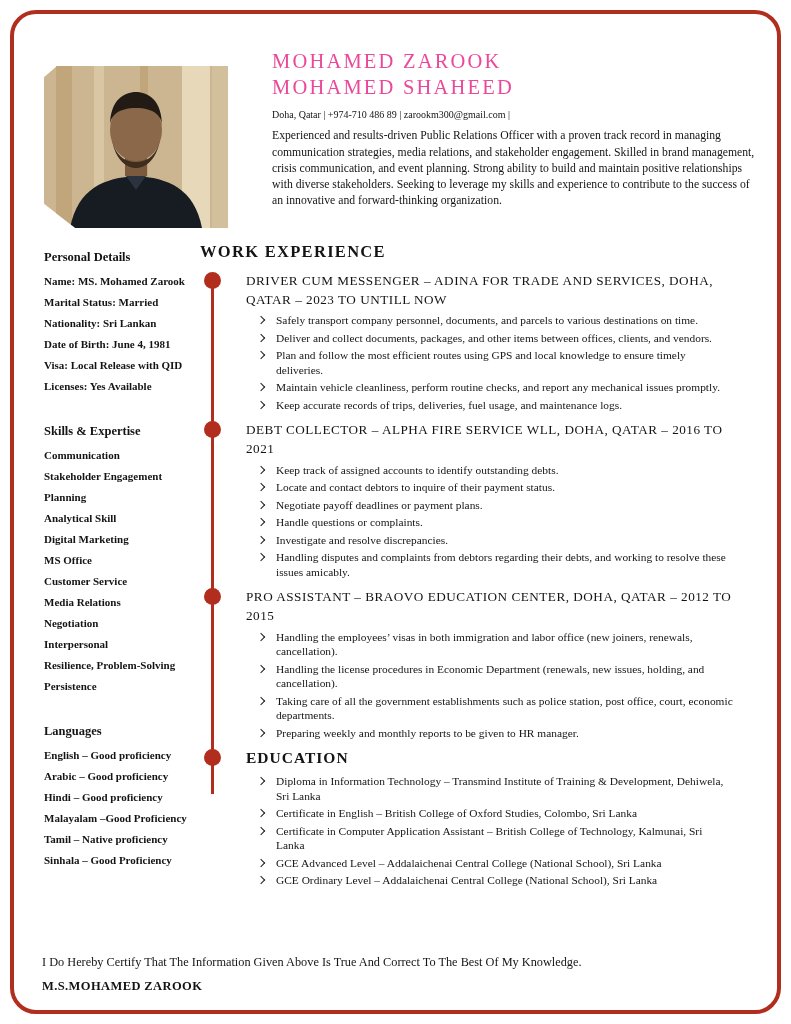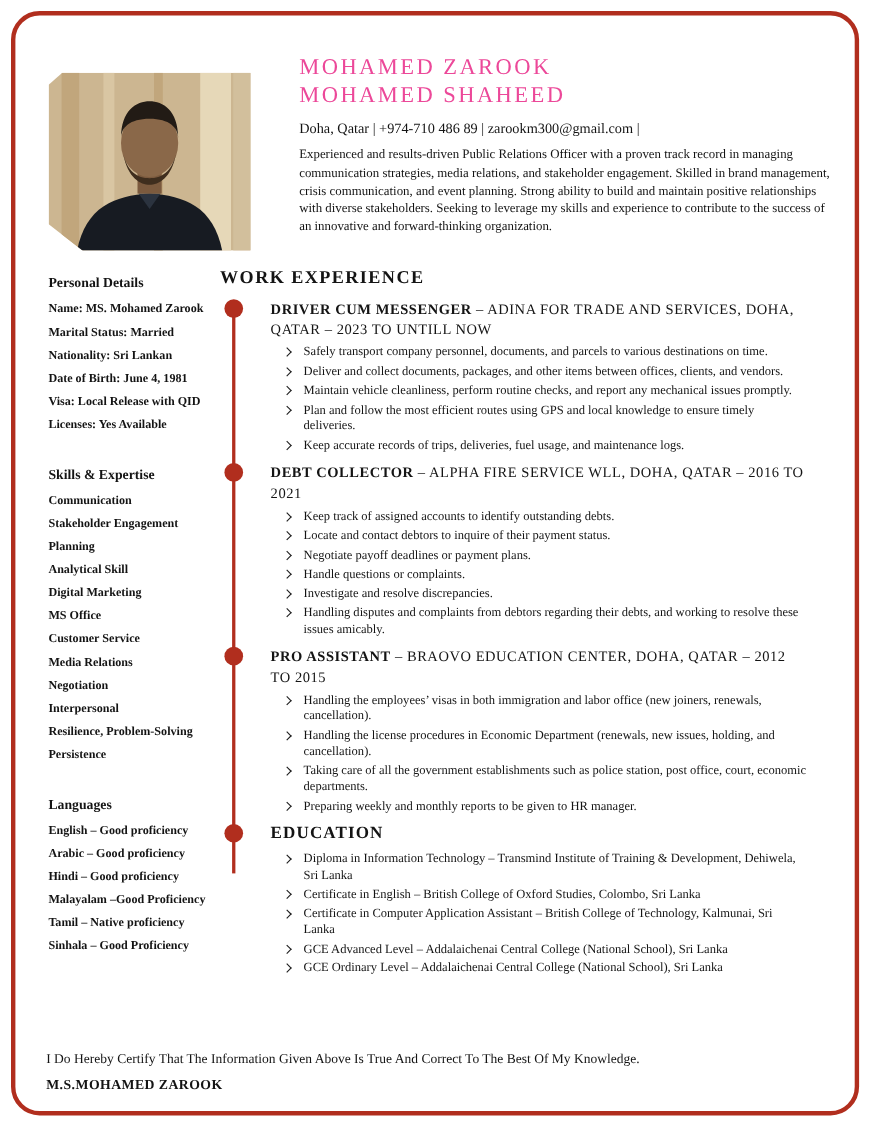--- a/index.html
+++ b/index.html
@@ -10,40 +10,40 @@
   .frame { position:absolute; inset:10px; border:4px solid var(--accent); border-radius:26px; }
   .content { position:absolute; inset:14px; padding:24px 18px 12px 20px; overflow:hidden; }
 
   
   .top { display:flex; gap:44px; padding-left:10px; margin-top:10px; }
   .photo { width:184px; height:162px; flex:none; margin-top:18px;
            clip-path:polygon(0 7%, 7% 0, 100% 0, 100% 100%, 17% 100%, 0 85%); }
   .photo svg { width:100%; height:100%; display:block; }
   .header-text { flex:1; padding-right:4px; }
   .name { font-size:20.5px; letter-spacing:2.2px; line-height:1.28; color:#ec4899; }
-  .contact { font-size:13px; margin:9px 0 8px; }
+  .contact { font-size:10px; margin:9px 0 8px; }
   .summary { font-size:11.7px; line-height:1.37; }
 
   
   .body-row { display:flex; margin-top:14px; align-items:stretch; }
   .sidebar { width:166px; flex:none; padding-left:10px; }
   .side-sec { margin-top:8px; }
   .side-sec + .side-sec { margin-top:32px; }
   .side-title { font-size:12.5px; font-weight:bold; margin-bottom:10px; }
   .side-item { font-size:11px; font-weight:bold; margin-bottom:9px; }
 
   .main-col { flex:1; position:relative; padding:0 26px 0 46px; }
   .tl-line { position:absolute; left:11px; width:3px; background:var(--accent); top:40px; height:500px; }
   .dot { position:absolute; left:-42px; top:0; width:17px; height:17px; border-radius:50%; background:var(--accent); }
 
   .we-title { font-size:16.5px; font-weight:bold; letter-spacing:1.3px; margin:0 0 10px -46px; }
 
   .job { position:relative; margin-bottom:9px; }
   .job-title { font-size:13.2px; letter-spacing:0.5px; line-height:1.42; margin-bottom:4px; }
-  .job-title .role { font-weight:bold; }
+  .job-title .role { font-weight:normal; }
 
   .bullet { display:flex; gap:12px; font-size:11.4px; line-height:1.27; margin-bottom:3px; padding-left:12px; }
   .chev { flex:none; width:6px; height:6px; border-top:1.6px solid #1c1c1c; border-right:1.6px solid #1c1c1c;
           transform:rotate(45deg); margin-top:4px; }
 
   .edu { position:relative; margin-top:6px; }
   .edu-title { font-size:15.5px; font-weight:bold; letter-spacing:1px; margin-bottom:7px; }
 
   
   .footer { position:absolute; left:28px; right:36px; bottom:16px; }
@@ -144,25 +144,25 @@
         <div class="bullet">
               <span class="chev"></span>
               <span>Safely transport company personnel, documents, and parcels to various destinations on time.</span>
             </div>
             <div class="bullet">
               <span class="chev"></span>
               <span>Deliver and collect documents, packages, and other items between offices, clients, and vendors.</span>
             </div>
             <div class="bullet">
               <span class="chev"></span>
+              <span>Plan and follow the most efficient routes using GPS and local knowledge to ensure timely deliveries.</span>
+            </div>
+            <div class="bullet">
+              <span class="chev"></span>
               <span>Maintain vehicle cleanliness, perform routine checks, and report any mechanical issues promptly.</span>
-            </div>
-            <div class="bullet">
-              <span class="chev"></span>
-              <span>Plan and follow the most efficient routes using GPS and local knowledge to ensure timely deliveries.</span>
             </div>
             <div class="bullet">
               <span class="chev"></span>
               <span>Keep accurate records of trips, deliveries, fuel usage, and maintenance logs.</span>
             </div>
           </div>
       </div>
 
       <div class="job">
         <div class="dot"></div>

